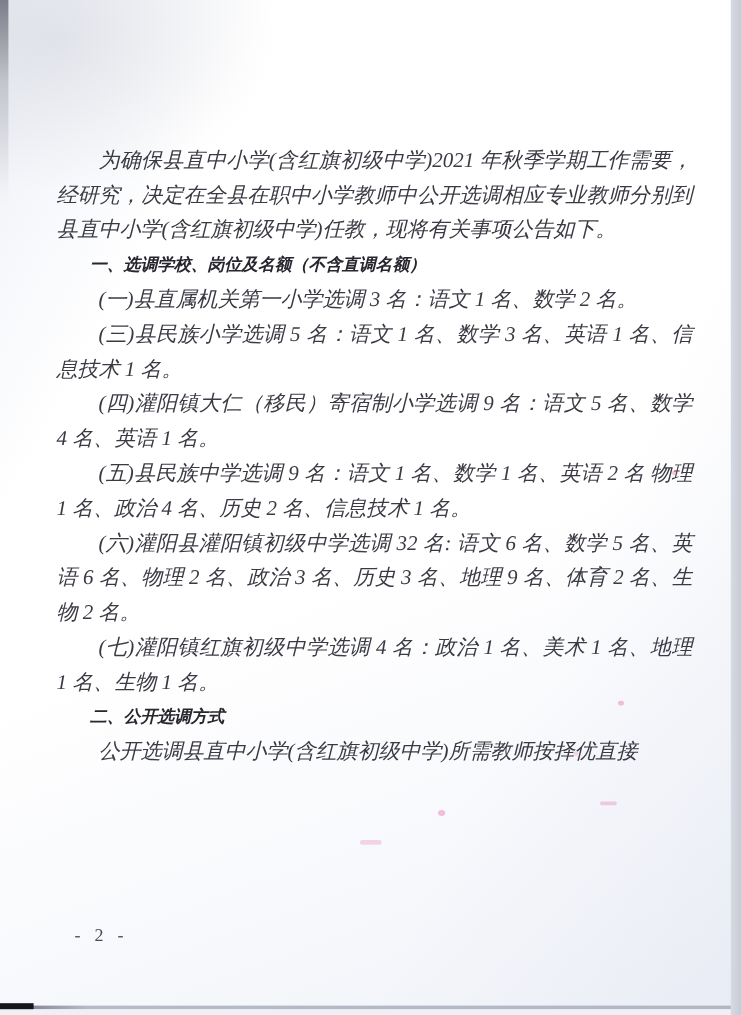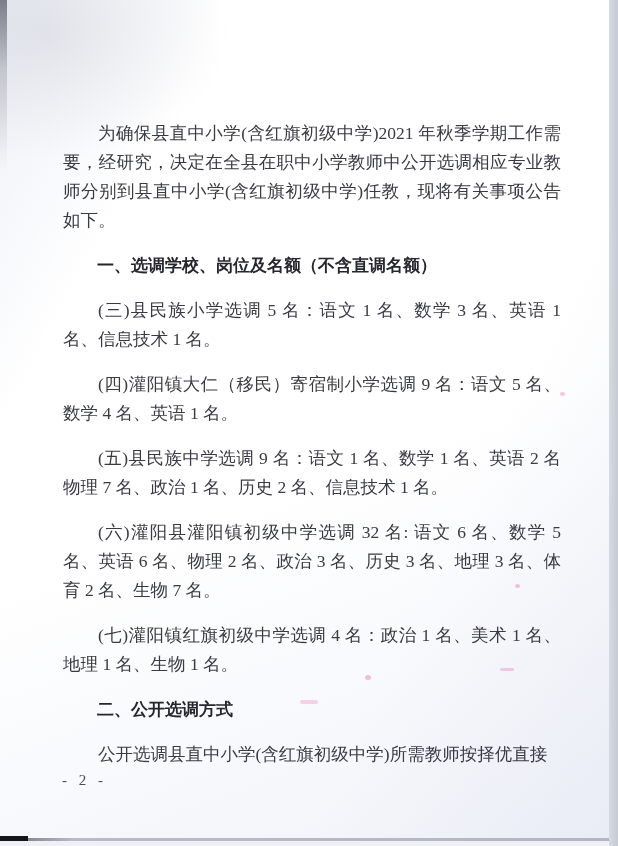--- a/index.html
+++ b/index.html
@@ -52,26 +52,26 @@
     color: #23232c;
     letter-spacing: 1px;
   }
   .bodytext {
     margin-top: 36px;
     font-size: 17.5px; line-height: 29px;
     text-align: justify;
     text-justify: inter-ideograph;
     word-break: break-all;
   }
-  .bodytext p { margin: 16px; text-indent: 2em; }
+  .bodytext p { margin: 0; text-indent: 2em; font-style: italic; }
   .sec-heading {
     font-weight: bold;
     color: #26262e;
     font-family: "Liberation Sans", "DejaVu Sans", sans-serif;
-    font-size: 17px;
+    font-size: 14px;
   }
   .page-number {
     position: absolute; left: 62px; top: 772px;
     font-size: 15px; letter-spacing: 4px; color: #4c4c58;
     font-family: "Liberation Serif", "DejaVu Serif", serif;
   }
   
   .speck { position: absolute; border-radius: 50%; background: rgba(230,95,165,0.38); }
   .s1 { left: 515px; top: 584px; width: 5px; height: 4px; }
   .s2 { left: 500px; top: 668px; width: 14px; height: 3px; border-radius: 2px; background: rgba(230,95,165,0.30); }
@@ -84,24 +84,25 @@
 <body>
 
 <div class="page">
   <div class="edge-left-smudge"></div>
 
   <div class="content">
 
     <div class="bodytext">
       <p>为确保县直中小学(含红旗初级中学)2021 年秋季学期工作需要，经研究，决定在全县在职中小学教师中公开选调相应专业教师分别到县直中小学(含红旗初级中学)任教，现将有关事项公告如下。</p>
       <p class="sec-heading">一、选调学校、岗位及名额（不含直调名额）</p>
+      <p>(一)县直属机关第一小学选调 3 名：语文 1 名、数学 2 名。</p>
       <p>(三)县民族小学选调 5 名：语文 1 名、数学 3 名、英语 1 名、信息技术 1 名。</p>
       <p>(四)灌阳镇大仁（移民）寄宿制小学选调 9 名：语文 5 名、数学 4 名、英语 1 名。</p>
-      <p>(五)县民族中学选调 9 名：语文 1 名、数学 1 名、英语 2 名 物理 7 名、政治 1 名、历史 2 名、信息技术 1 名。</p>
-      <p>(六)灌阳县灌阳镇初级中学选调 32 名: 语文 6 名、数学 5 名、英语 6 名、物理 2 名、政治 3 名、历史 3 名、地理 3 名、体育 2 名、生物 7 名。</p>
+      <p>(五)县民族中学选调 9 名：语文 1 名、数学 1 名、英语 2 名 物理 1 名、政治 4 名、历史 2 名、信息技术 1 名。</p>
+      <p>(六)灌阳县灌阳镇初级中学选调 32 名: 语文 6 名、数学 5 名、英语 6 名、物理 2 名、政治 3 名、历史 3 名、地理 9 名、体育 2 名、生物 2 名。</p>
       <p>(七)灌阳镇红旗初级中学选调 4 名：政治 1 名、美术 1 名、地理 1 名、生物 1 名。</p>
       <p class="sec-heading">二、公开选调方式</p>
       <p>公开选调县直中小学(含红旗初级中学)所需教师按择优直接</p>
     </div>
   </div>
 
   <div class="page-number">- 2 -</div>
 
   <div class="speck s1"></div>
   <div class="speck s2"></div>

